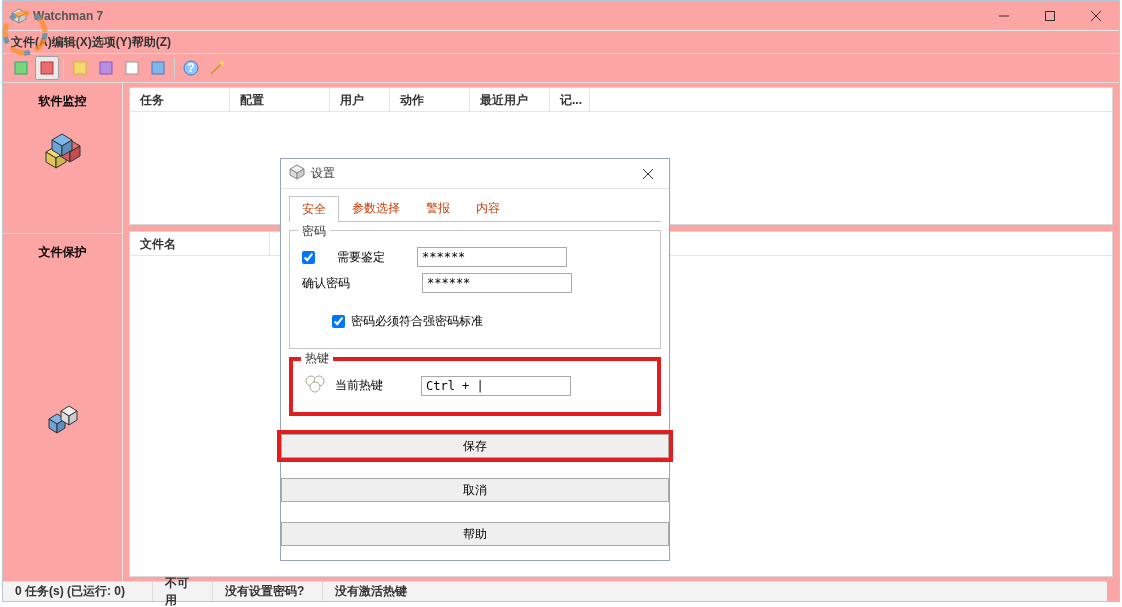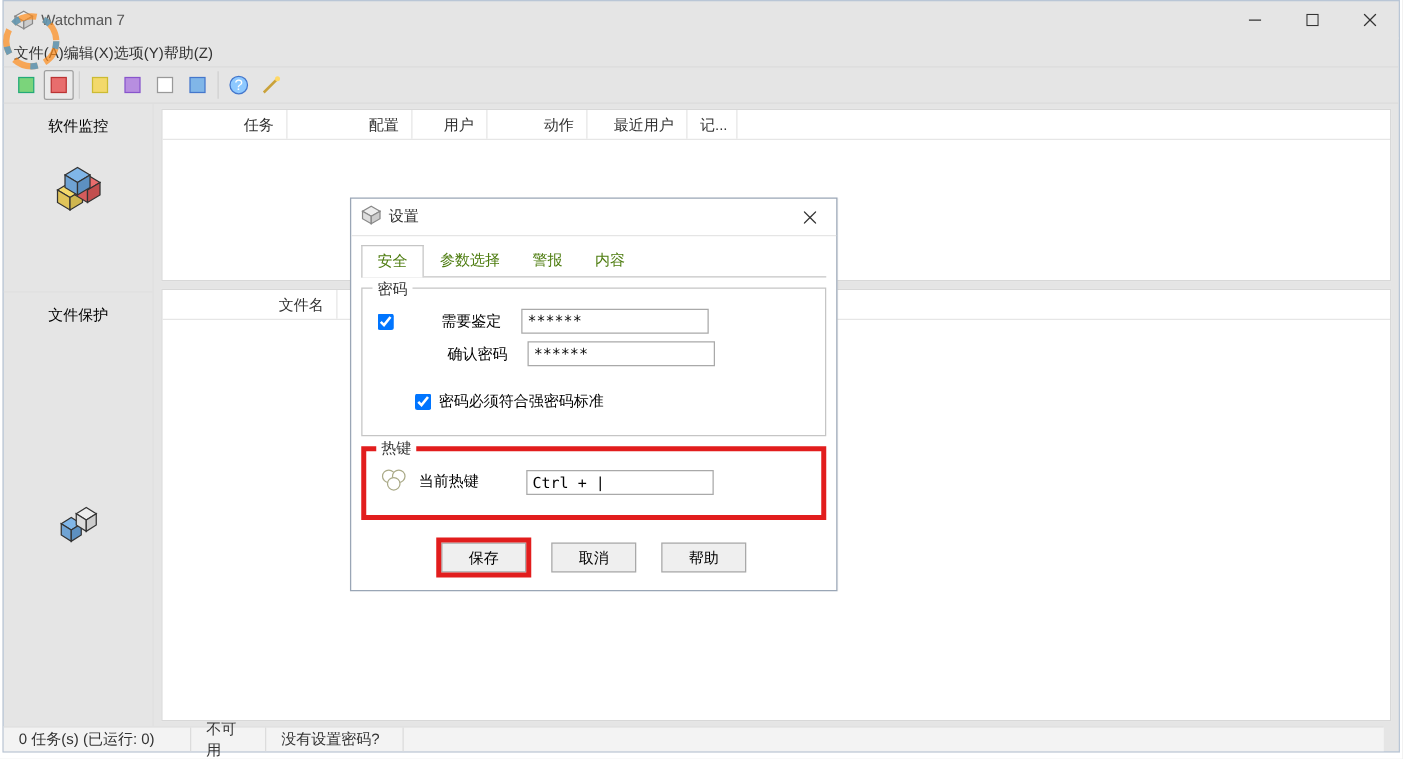--- a/index.html
+++ b/index.html
@@ -4,21 +4,21 @@
 <style>
 * { box-sizing: border-box; margin: 0; padding: 0; font-family: "Microsoft YaHei", Tahoma, sans-serif; font-size: 12px; }
 body { background: #fff; width: 1122px; height: 607px; position: relative; overflow: hidden; }
 
 
 .watermark { position: absolute; top: 8px; left: 0; z-index: 50; pointer-events: none; }
 .watermark-text { position: absolute; top: 16px; left: 48px; font-size: 22px; font-weight: bold; color: #ff8c1a; opacity: 0.7; white-space: nowrap; }
 .watermark-url { position: absolute; top: 42px; left: 80px; font-size: 12px; color: #5aa4da; opacity: 0.6; }
 
 
-.main-window { position: absolute; top: 0; left: 2px; width: 1118px; height: 602px; border: 1px solid #b9c6d6; background: #e5e5e5; }
+.main-window { position: absolute; top: 0; left: 2px; width: 1118px; height: 602px; border: 1px solid #b9c6d6; background: #fca5a5; font-weight: bold; }
 
 .titlebar { height: 30px; display: flex; align-items: center; padding: 0 0 0 8px; border-bottom: 1px solid #e5e5e5; }
 .titlebar-icon { width:16px; height:16px; margin-right:6px; }
 .titlebar-title { flex: 1; color: #555; }
 .win-controls { display: flex; height: 100%; }
 .win-btn { width: 46px; height: 100%; display: flex; align-items: center; justify-content: center; color: #555; }
 
 .menubar { height: 22px; display: flex; align-items: center; padding-left: 8px; color: #333; }
 .menubar span { cursor: default; }
 
@@ -31,48 +31,48 @@
 .body-area { position: absolute; top: 82px; left: 0; right: 0; bottom: 20px; display: flex; }
 .sidebar { width: 120px; border-right: 1px solid #e0e0e0; display: flex; flex-direction: column; }
 .side-item { flex: 1; display: flex; flex-direction: column; align-items: center; padding-top: 10px; gap: 22px; border-bottom: 1px solid #e0e0e0; }
 .side-item:last-child { border-bottom: none; flex: 2.4; }
 
 .content { flex: 1; display: flex; flex-direction: column; padding: 4px 6px; gap: 6px; }
 .panel { border: 1px solid #d8d8d8; background: #fff; }
 .panel.top { height: 138px; }
 .panel.bottom { flex: 1; }
 .panel-header { height: 24px; display: flex; border-bottom: 1px solid #e6e6e6; }
-.panel-header .col { padding: 4px 10px; border-right: 1px solid #e6e6e6; color: #333; text-align: right; }
+.panel-header .col { padding: 4px 10px; border-right: 1px solid #e6e6e6; color: #333; }
 
 .statusbar { position: absolute; bottom: 0; left: 0; right: 12px; height: 20px; background: #f3f3f3; border-top: 1px solid #dcdcdc; display: flex; align-items: center; font-size: 12px; color: #333; }
 .statusbar .cell { padding: 0 12px; border-right: 1px solid #dcdcdc; height: 100%; display:flex; align-items:center; }
 .statusbar .cell.wide { flex: 1; border-right: none; }
 
 
 .dialog { position: absolute; top: 158px; left: 280px; width: 390px; background: #fff; border: 1px solid #9aa6b6; box-shadow: 0 0 1px rgba(0,0,0,0.1); z-index: 30; }
 .dlg-titlebar { height: 30px; display: flex; align-items: center; padding-left: 8px; border-bottom: 1px solid #e5e5e5; justify-content: flex-end; }
 .dlg-titlebar .t { flex: 1; color: #333; }
 .dlg-close { width: 42px; height: 100%; display:flex; align-items:center; justify-content:center; color:#333; }
 
 .tabs { display: flex; padding: 6px 8px 0 8px; }
-.tab { padding: 4px 12px; border: 1px solid transparent; border-bottom: none; color: #4d7c0f; }
+.tab { padding: 4px 12px; border: 1px solid transparent; border-bottom: none; color: #c2410c; }
 .tab.active { border-color: #c5c5c5; background: #fff; position: relative; top: 1px; }
 .tab-body-wrap { border-top: 1px solid #c5c5c5; margin: 0 8px; }
 
 .group { border: 1px solid #c5c5c5; margin: 8px; padding: 10px 12px 12px 12px; position: relative; }
 .group-title { position: absolute; top: -8px; left: 8px; background: #fff; padding: 0 4px; color: #333; }
 .row { display: flex; align-items: center; margin: 6px 0; }
-.row label { min-width: 100px; text-align: right; margin-right: 16px; }
+.row label { min-width: 100px; text-align: left; margin-right: 16px; }
 .row input[type=text], .row input[type=password] { width: 150px; height: 20px; border: 1px solid #a9a9a9; padding: 1px 4px; font-family: monospace; }
 .chk { margin-right: 6px; }
 
 .hotkey-highlight { border: 4px solid #e21d1d !important; }
 .hotkey-highlight .group-title { top: -11px; }
 
-.dlg-buttons { display: flex; justify-content: center; gap: 20px; padding: 10px 0 14px 0; }
+.dlg-buttons { display: flex; justify-content: center; gap: 20px; padding: 10px 0 14px 0; flex-direction: column; }
 .btn { min-width: 68px; height: 24px; border: 1px solid #a9a9a9; background: #efefef; display: flex; align-items: center; justify-content: center; }
 .btn.highlight { outline: 4px solid #e21d1d; }
 
 
 .cube-large svg, .cube-small svg { display:block; }
 </style>
 </head>
 <body>
 
 <div class="watermark">
@@ -222,20 +222,21 @@
           <div class="col" style="width:140px">文件名</div>
         </div>
       </div>
     </div>
   </div>
 
   <div class="statusbar">
     <div class="cell" style="width:150px">0 任务(s) (已运行: 0)</div>
     <div class="cell" style="width:60px">不可用</div>
     <div class="cell" style="width:110px">没有设置密码?</div>
+    <div class="cell wide">没有激活热键</div>
   </div>
 </div>
 
 <div class="dialog">
   <div class="dlg-titlebar">
     <span style="margin-right:6px">
       <svg width="16" height="16" viewBox="0 0 16 16">
           <polygon points="8,1 15,5 8,9 1,5" fill="#eee" stroke="#888"></polygon>
           <polygon points="1,5 8,9 8,15 1,11" fill="#ddd" stroke="#888"></polygon>
           <polygon points="15,5 8,9 8,15 15,11" fill="#ccc" stroke="#888"></polygon>
@@ -255,21 +256,21 @@
     <div class="tab">参数选择</div>
     <div class="tab">警报</div>
     <div class="tab">内容</div>
   </div>
   <div class="tab-body-wrap"></div>
 
   <div class="group">
     <span class="group-title">密码</span>
     <div class="row">
       <input type="checkbox" class="chk" checked="" style="">
-      <label style="text-align:right; min-width:80px">需要鉴定</label>
+      <label style="text-align:center; min-width:80px">需要鉴定</label>
       <input type="text" value="******" style="">
     </div>
     <div class="row">
       <label style="min-width:104px">确认密码</label>
       <input type="text" value="******" style="">
     </div>
     <div class="row" style="margin-left:30px; margin-top:20px">
       <input type="checkbox" class="chk" checked="" style="">
       <span>密码必须符合强密码标准</span>
     </div>

